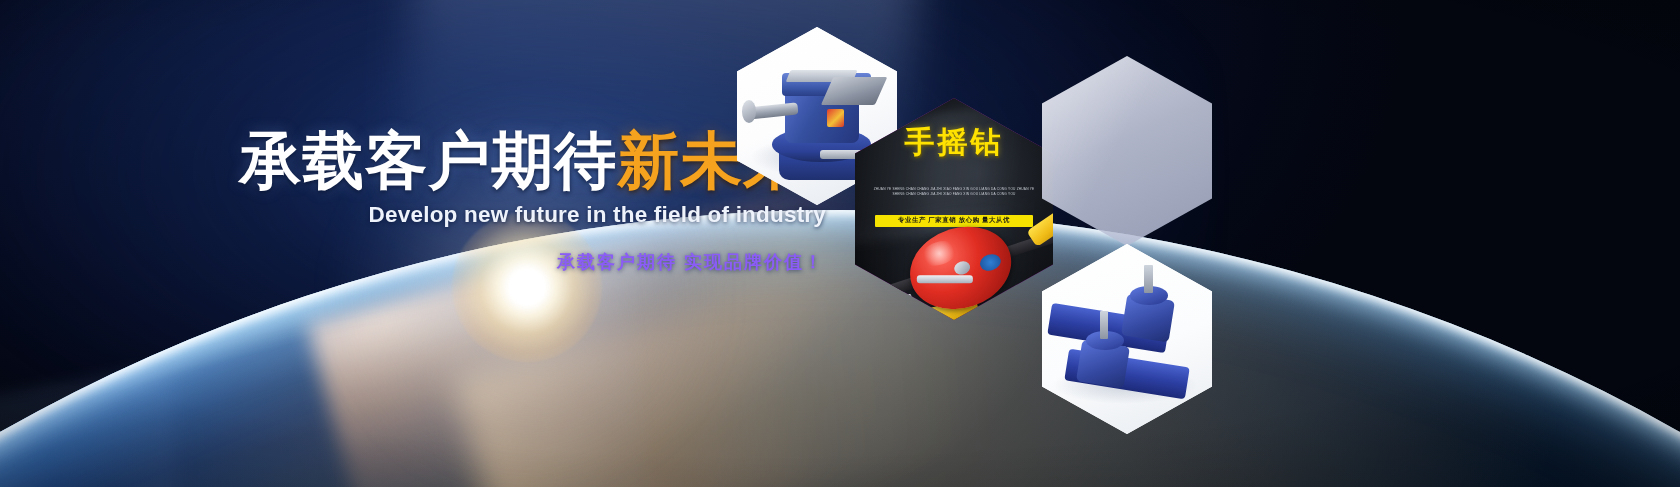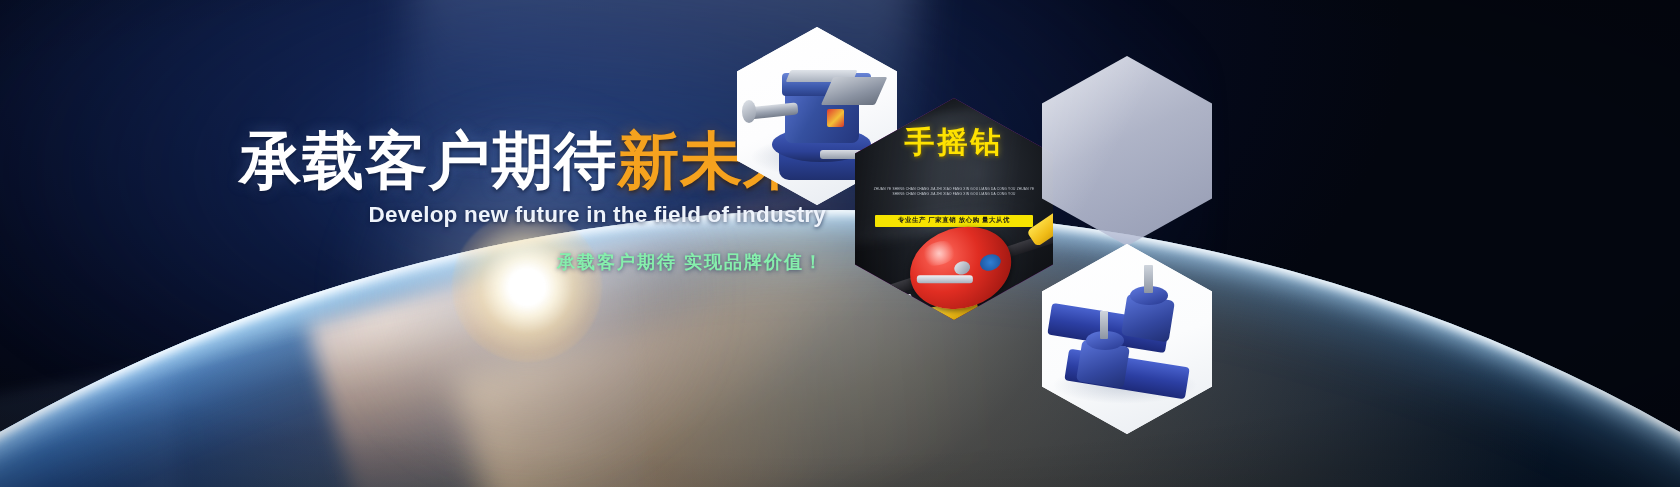--- a/index.html
+++ b/index.html
@@ -119,21 +119,21 @@
     text-shadow:0 2px 5px rgba(40,20,0,.70), 0 0 14px rgba(255,170,40,.30);
   }
   .subline{
     margin:8px 4px 0 0;
     font-size:22.5px; font-weight:700; color:#eef3fb;
     letter-spacing:.2px; white-space:nowrap;
     text-shadow:0 1px 4px rgba(10,24,60,.80);
   }
   .tagline{
     margin:22px 6px 0 0;
-    font-size:18px; font-weight:700; color:#86efac;
+    font-size:18px; font-weight:700; color:#8b5cf6;
     letter-spacing:2px; white-space:nowrap;
     text-shadow:0 1px 4px rgba(20,40,80,.65);
   }
 
   
   .hex{
     position:absolute;
     -webkit-clip-path:polygon(50% 0%,100% 25%,100% 75%,50% 100%,0% 75%,0% 25%);
     clip-path:polygon(50% 0%,100% 25%,100% 75%,50% 100%,0% 75%,0% 25%);
     overflow:hidden;

